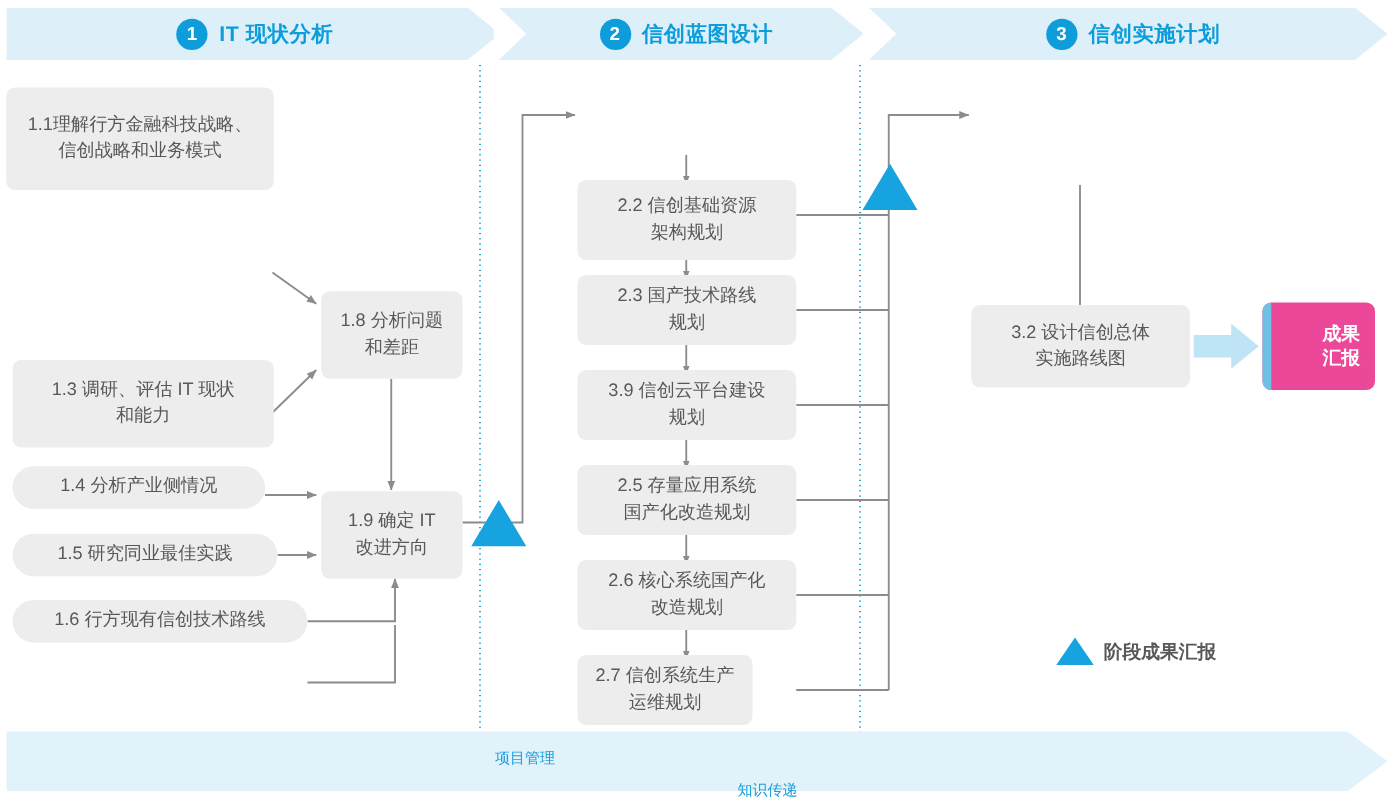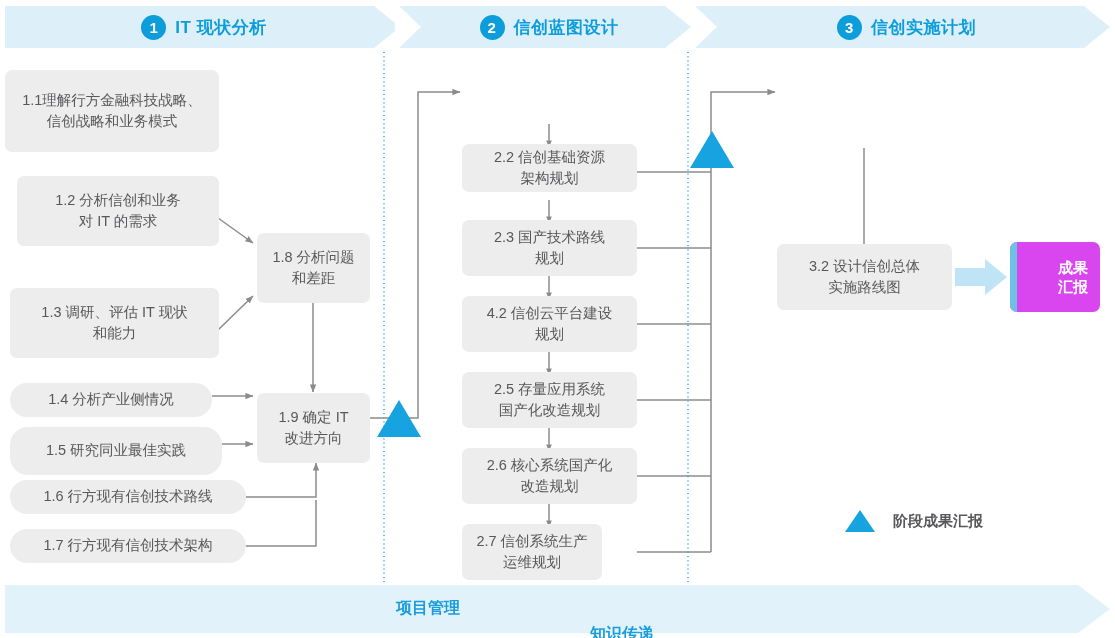--- a/index.html
+++ b/index.html
@@ -61,60 +61,60 @@
     text-align:center;
     padding:4px 8px;
     box-sizing:border-box;
     white-space:pre-line;
   }
   .node.pill{border-radius:18px;}
 
   
   .deliverable{
     position:absolute;
-    background:#d946ef;
+    background:#ec4899;
     border-radius:7px;
     color:#ffffff;
     font-size:15px;
     font-weight:bold;
     line-height:1.3;
     display:flex;align-items:center;justify-content:center;
     text-align:center;
     white-space:pre-line;
     box-sizing:border-box;
     padding-left:36px;
   }
   .deliverable::before{
     content:"";position:absolute;left:0;top:0;bottom:0;width:7px;
     background:#6ec0e4;border-radius:7px 0 0 7px;
   }
 
   
   .legend{
     position:absolute;
-    display:flex;align-items:center;gap:18px;
+    display:flex;align-items:center;gap:8px;
     font-size:15px;font-weight:bold;color:#58585b;
   }
   .legend-tri{
     width:0;height:0;
     border-left:15px solid transparent;
     border-right:15px solid transparent;
     border-bottom:22px solid #17a3e0;
   }
 
   
   .footer-band{
     position:absolute;
     left:5px;top:585px;width:1105px;height:48px;
     background:#e2f2fb;
     clip-path:polygon(0 0, 1073px 0, 1105px 24px, 1073px 48px, 0 48px);
   }
   .footer-label{
     position:absolute;
-    color:#1b9ddb;font-weight:bold;font-size:16px;
+    color:#1b9ddb;font-weight:normal;font-size:12px;
     white-space:nowrap;
   }
 </style>
 </head>
 <body>
 
 <div id="canvas">
 
   <svg id="wire-layer" viewBox="0 0 1115 638" width="1115" height="638">
     <defs>
@@ -187,38 +187,35 @@
     </div>
     <div class="phase-band seg3">
       <div class="phase-inner">
         <div class="phase-num">3</div>
         <div class="phase-title">信创实施计划</div>
       </div>
     </div>
 
     <div class="node" style="left:5px;top:70px;width:214px;height:82px">1.1理解行方金融科技战略、
 信创战略和业务模式</div>
-    <div class="node" style="left:17px;top:176px;width:202px;height:70px">1.2 分析信创和业务
-对 IT 的需求</div>
     <div class="node" style="left:10px;top:288px;width:209px;height:70px">1.3 调研、评估 IT 现状
 和能力</div>
-    <div class="node pill" style="left:10px;top:383px;width:202px;height:34px">1.4 分析产业侧情况</div>
-    <div class="node pill" style="left:10px;top:427px;width:212px;height:48px">1.5 研究同业最佳实践</div>
+    <div class="node pill" style="left:10px;top:373px;width:202px;height:34px">1.4 分析产业侧情况</div>
+    <div class="node pill" style="left:10px;top:427px;width:212px;height:34px">1.5 研究同业最佳实践</div>
     <div class="node pill" style="left:10px;top:480px;width:236px;height:34px">1.6 行方现有信创技术路线</div>
-    <div class="node pill" style="left:10px;top:529px;width:236px;height:34px">1.7 行方现有信创技术架构</div>
     <div class="node" style="left:257px;top:233px;width:113px;height:70px">1.8 分析问题
 和差距</div>
     <div class="node" style="left:257px;top:393px;width:113px;height:70px">1.9 确定 IT
 改进方向</div>
 
-    <div class="node" style="left:462px;top:144px;width:175px;height:48px">2.2 信创基础资源
+    <div class="node" style="left:462px;top:144px;width:175px;height:64px">2.2 信创基础资源
 架构规划</div>
     <div class="node" style="left:462px;top:220px;width:175px;height:56px">2.3 国产技术路线
 规划</div>
-    <div class="node" style="left:462px;top:296px;width:175px;height:56px">4.2 信创云平台建设
+    <div class="node" style="left:462px;top:296px;width:175px;height:56px">3.9 信创云平台建设
 规划</div>
     <div class="node" style="left:462px;top:372px;width:175px;height:56px">2.5 存量应用系统
 国产化改造规划</div>
     <div class="node" style="left:462px;top:448px;width:175px;height:56px">2.6 核心系统国产化
 改造规划</div>
     <div class="node" style="left:462px;top:524px;width:140px;height:56px">2.7 信创系统生产
 运维规划</div>
 
     <div class="node" style="left:777px;top:244px;width:175px;height:66px">3.2 设计信创总体
 实施路线图</div>

